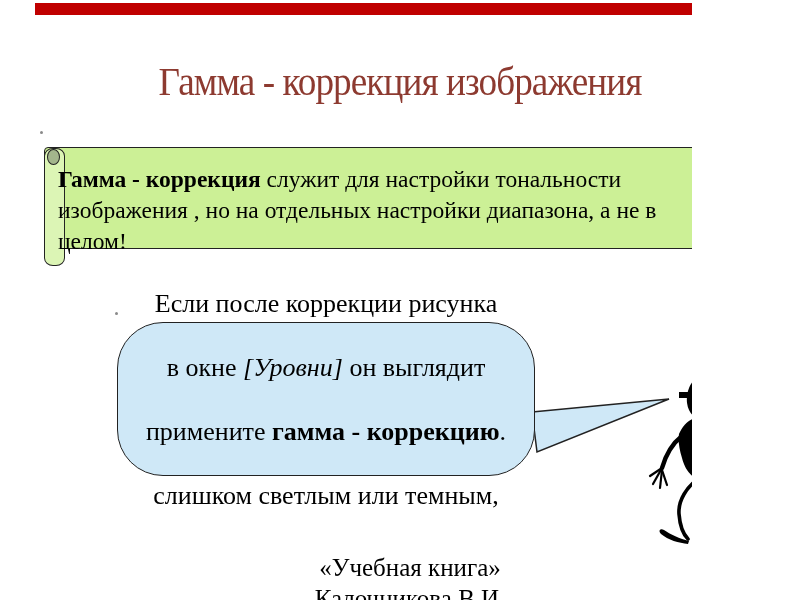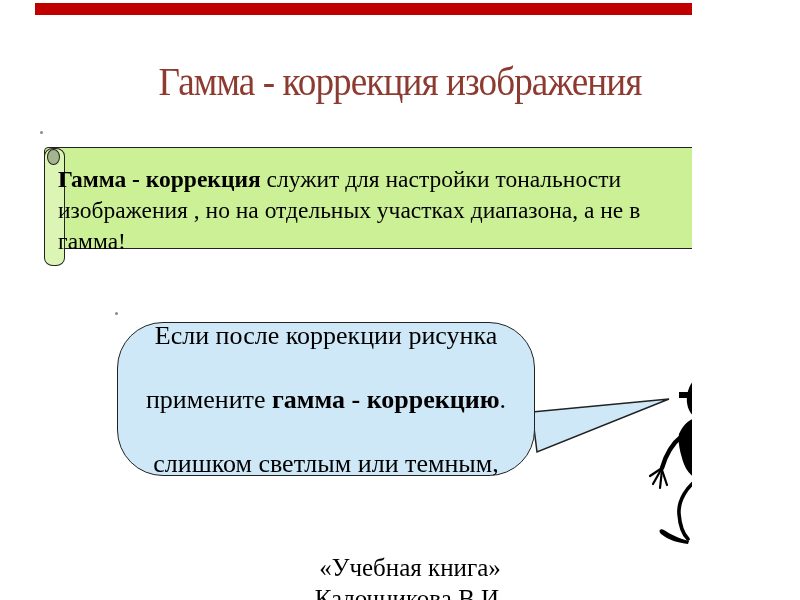--- a/index.html
+++ b/index.html
@@ -58,32 +58,33 @@
 
   <div>
     <div class="spec-dot" style="left:40px;top:131px"></div>
     <div class="scroll-curl" style="background: rgb(181, 204, 133);"></div>
     <div class="scroll-backroll" style="background: rgb(204, 240, 150);"></div>
     <div class="scroll-body" style="background: rgb(204, 240, 150);"></div>
     <div class="scroll-roll" style="background: rgb(220, 245, 181);"></div>
     <div class="scroll-roll-dot" style="background: rgb(163, 181, 140);"></div>
     <div class="scroll-text">
       <div><b>Гамма - коррекция</b><span> служит для настройки тональности</span></div>
-      <div>изображения , но на отдельных участках диапазона, а не в</div>
-      <div>гамма!</div>
+      <div>изображения , но на отдельных настройки диапазона, а не в</div>
+      <div>целом!</div>
     </div>
   </div>
 
   <div>
     <div class="spec-dot" style="left:115px;top:312px"></div>
     <svg class="bubble-tail" width="155" height="66" viewBox="0 0 155 66">
       <polygon points="7,20 144,7 12,60" stroke="#222" stroke-width="1.5" style="fill: rgb(207, 232, 247);"></polygon>
     </svg>
     <div class="bubble" style="background: rgb(207, 232, 247);">
       <div>Если после коррекции рисунка</div>
+      <div><span>в окне </span><span class="it">[Уровни]</span><span> он выглядит</span></div>
       <div><span>примените </span><b>гамма - коррекцию</b><span>.</span></div>
       <div>слишком светлым или темным,</div>
     </div>
   </div>
 
   <svg class="figure" width="150" height="220" viewBox="0 0 150 220">
     <g style="fill: rgb(0, 0, 0);">
 
       <ellipse cx="71" cy="67" rx="14" ry="21" transform="rotate(8 71 67)"></ellipse>
       <rect x="49" y="62" width="12" height="6"></rect>

